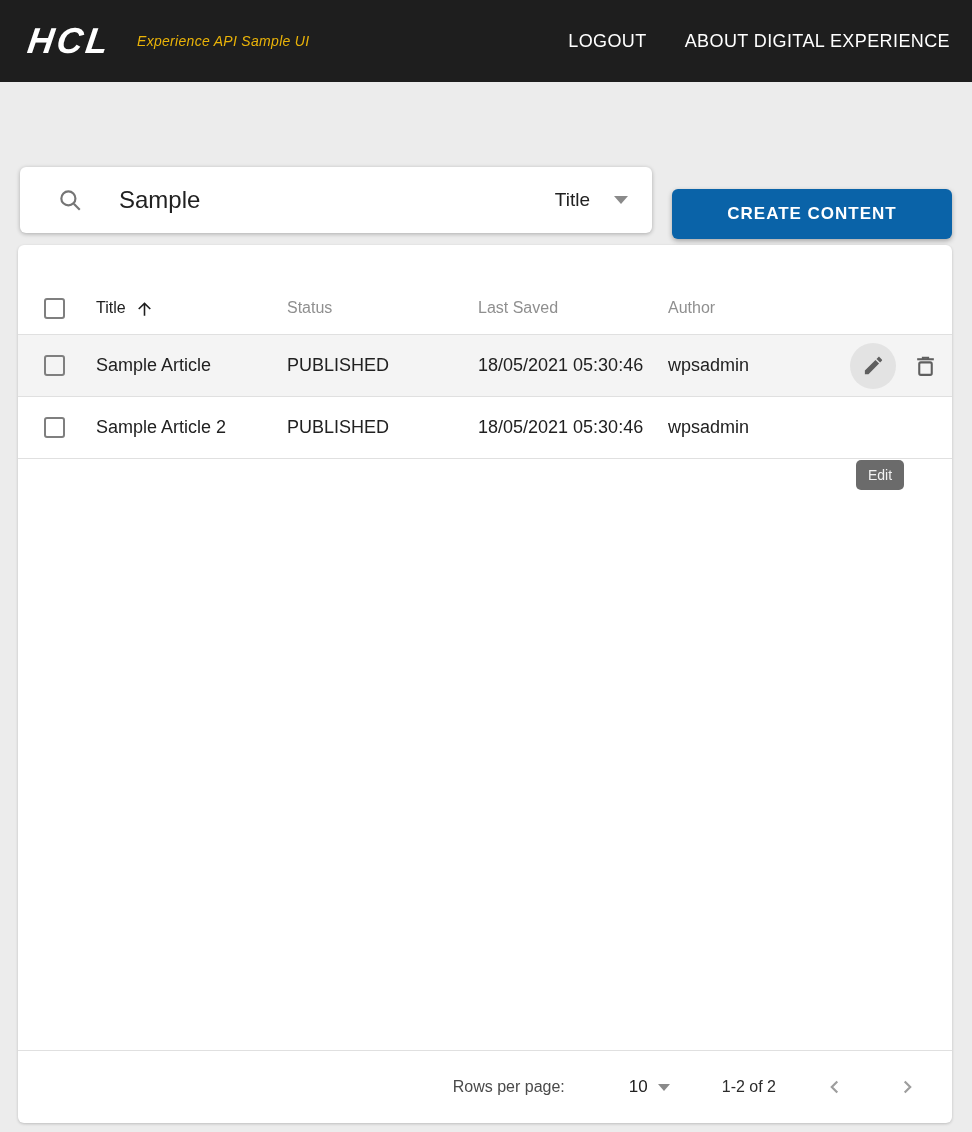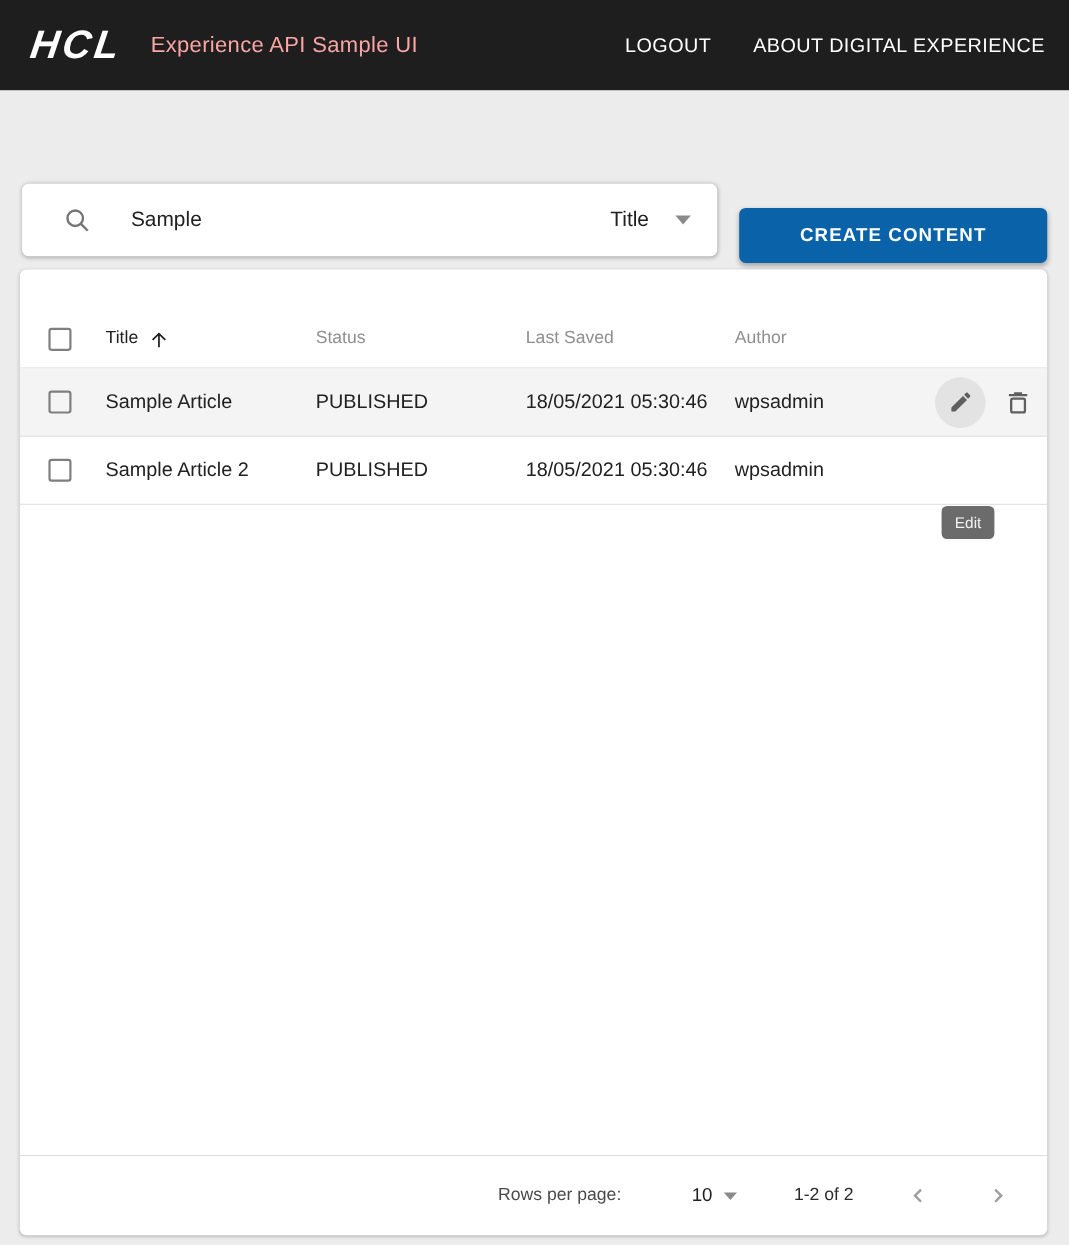--- a/index.html
+++ b/index.html
@@ -7,29 +7,29 @@
     --card-bg:#ffffff; --muted-text:#8f8f8f; --dark-text:#212121;
     --tooltip-bg:#6b6b6b; --row-hover-bg:#f4f4f4; --border:#e0e0e0; --icon-grey:#6e6e6e;
   }
   *{margin:0;padding:0;box-sizing:border-box;}
   html,body{width:972px;height:1132px;overflow:hidden;}
   body{background:var(--page-bg);font-family:"Liberation Sans","DejaVu Sans",sans-serif;color:var(--dark-text);}
 
   
   .appbar{height:82px;background:var(--header-bg);display:flex;align-items:center;padding:0 22px 0 28px;}
   .logo{color:#fff;font-weight:900;font-style:italic;font-size:36px;letter-spacing:3px;transform:skewX(-8deg);margin-right:26px;}
-  .app-title{color:#fca5a5;font-size:20px;font-weight:400;letter-spacing:.3px;}
+  .app-title{color:#eab308;font-size:14px;font-weight:400;letter-spacing:.3px;font-style:italic;}
   .appbar-spacer{flex:1;}
   .appbar-link{color:#fff;font-size:18px;letter-spacing:.4px;cursor:pointer;margin-left:38px;white-space:nowrap;}
 
   
   .search-row{display:flex;align-items:flex-start;margin:85px 20px 0 20px;height:66px;}
   .search-bar{width:632px;height:66px;background:#fff;border-radius:6px;box-shadow:0 1px 4px rgba(0,0,0,.28);
               display:flex;align-items:center;padding:0 24px 0 37px;}
-  .search-input{flex:1;border:none;outline:none;font-size:19px;color:var(--dark-text);margin-left:36px;
+  .search-input{flex:1;border:none;outline:none;font-size:24px;color:var(--dark-text);margin-left:36px;
                 font-family:inherit;background:transparent;min-width:0;}
   .field-select{display:flex;align-items:center;cursor:pointer;}
   .field-select-label{font-size:19px;color:var(--dark-text);margin-right:24px;}
   .tri-down{width:0;height:0;border-left:7px solid transparent;border-right:7px solid transparent;border-top:8px solid #8a8a8a;}
   .create-btn{margin-left:20px;margin-top:22px;width:280px;height:50px;background:var(--accent-blue);color:#fff;
               border:none;border-radius:6px;font-size:17px;font-weight:700;letter-spacing:1px;cursor:pointer;
               box-shadow:0 2px 5px rgba(0,0,0,.3);font-family:inherit;}
 
   
   .card{position:relative;margin:12px 20px 0 18px;width:934px;height:878px;background:var(--card-bg);

